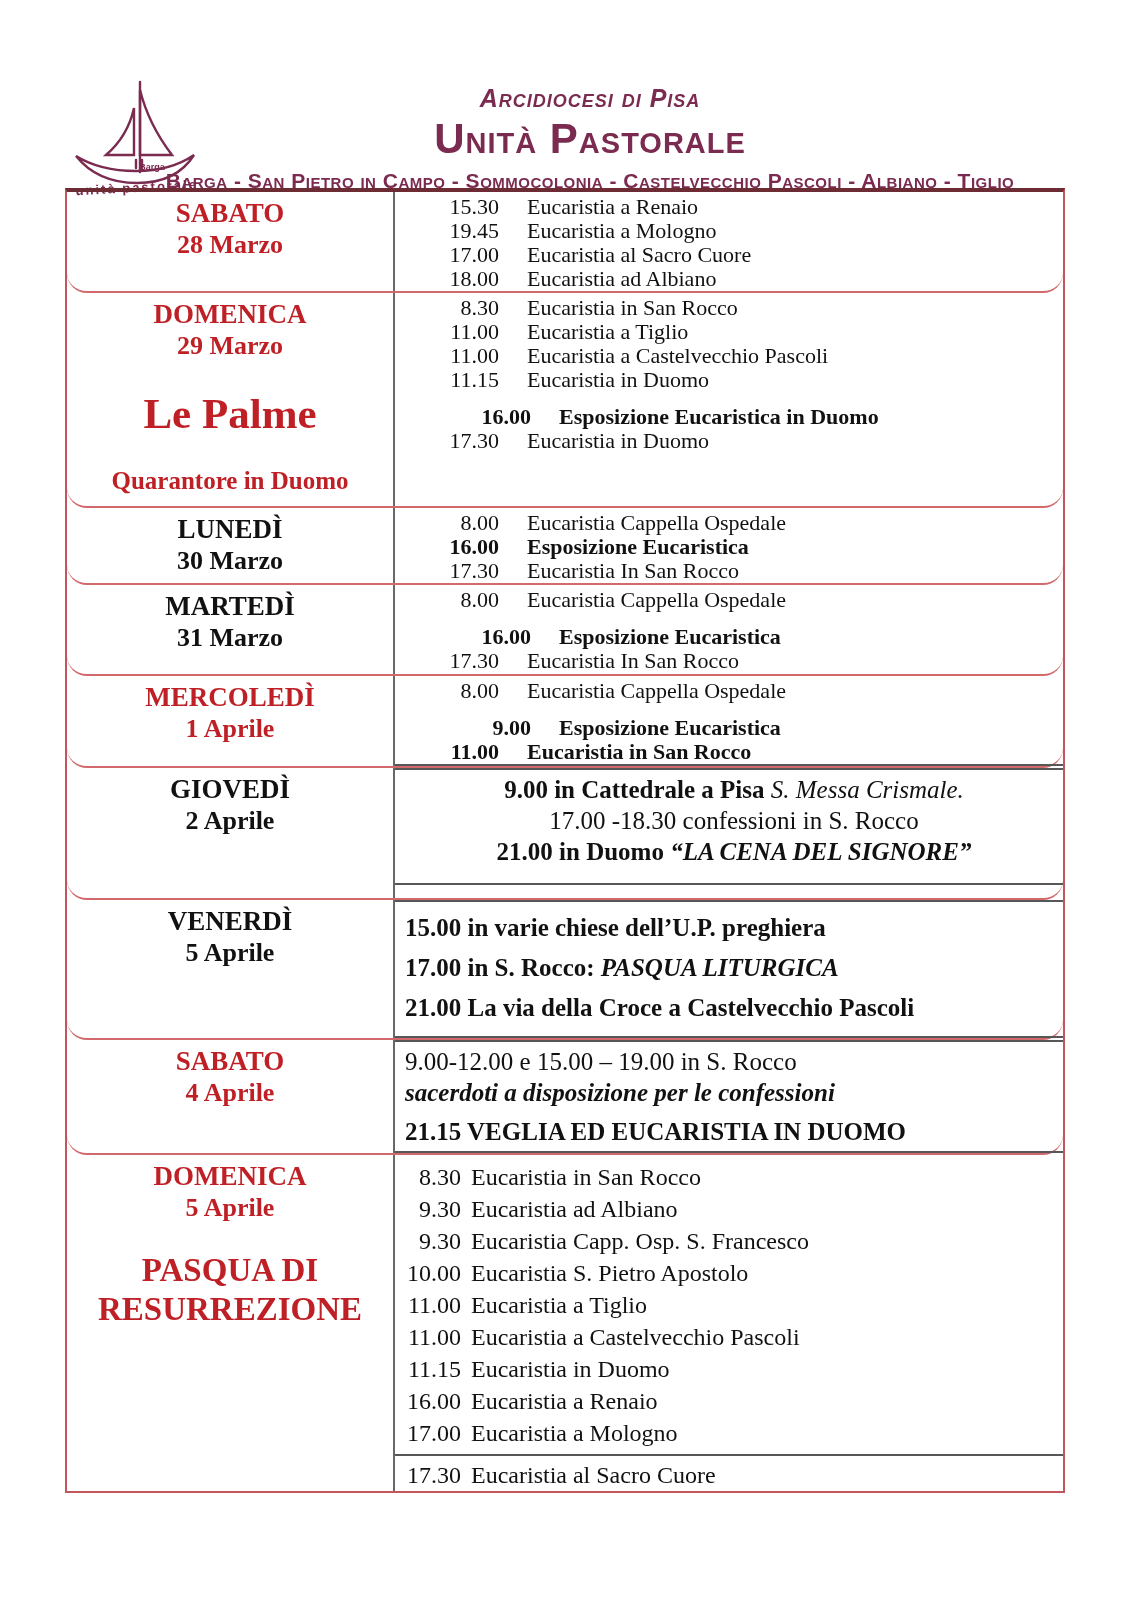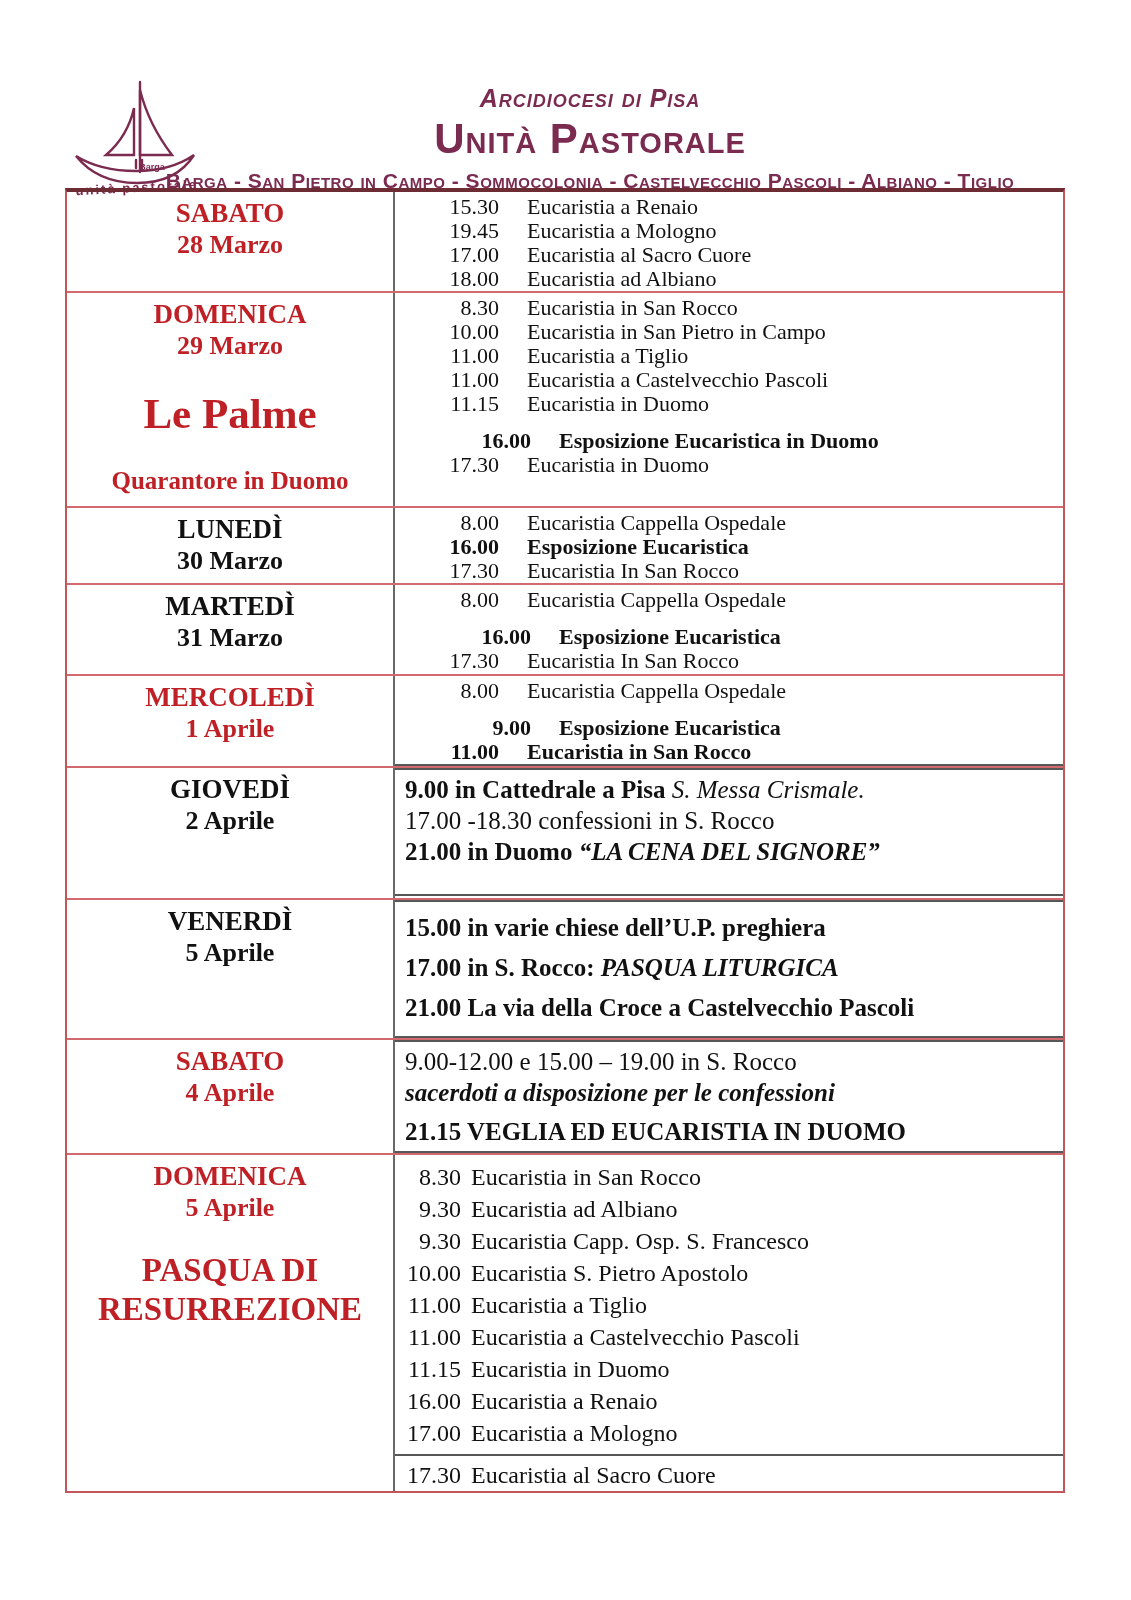--- a/index.html
+++ b/index.html
@@ -13,21 +13,21 @@
       font-variant:small-caps;font-size:25px;color:#7b2a50;letter-spacing:1px;}
   .h2{font-family:"Liberation Sans", sans-serif;font-weight:bold;font-variant:small-caps;
       font-size:42px;color:#7b2a50;letter-spacing:1px;margin-top:2px;}
   .h3{font-family:"Liberation Sans", sans-serif;font-weight:bold;font-variant:small-caps;
       font-size:21px;color:#7b2a50;letter-spacing:0.5px;margin-top:6px;}
 
   
   .table{position:absolute;left:65px;top:188px;width:1000px;
          border-top:4px solid #6d2c34;border-left:2px solid #c2565c;border-right:2px solid #c2565c;
          border-bottom:2px solid #c2565c;box-sizing:border-box;}
-  .row{display:flex;border-bottom:2px solid #d2696d;}
+  .row{display:flex;border-bottom:2px solid #d2696d;border-radius:20px;}
   .r1{min-height:97px}.r2{min-height:213px}.r3{min-height:75px}.r4{min-height:89px}
   .r5{min-height:84px}.r6{min-height:130px}.r7{min-height:99px}.r8{min-height:112px}
   .r9{min-height:334px;border-bottom:none}
 
   .cell-day{width:328px;min-width:328px;box-sizing:border-box;border-right:2px solid #686868;
             text-align:center;padding-top:5px;}
   .day{font-size:27px;font-weight:bold;line-height:1.2;}
   .date{font-size:26px;font-weight:bold;line-height:1.25;}
   .red{color:#bf2026}.dark{color:#111}
   .feast{color:#bf2026;font-weight:bold;font-size:43px;margin-top:27px;line-height:1.1;}
@@ -39,21 +39,21 @@
   .time{display:inline-block;width:104px;text-align:right;}
   .etext{padding-left:28px;}
   .evline.b{font-weight:bold;}
   .evline.gap{margin-top:13px;margin-left:32px;}
 
   .r5 .cell-events{border-bottom:2px solid #575757;}
 
   .r6 .cell-events,.r7 .cell-events,.r8 .cell-events{padding:0;}
   .boxed{border-top:2px solid #575757;border-bottom:2px solid #575757;box-sizing:border-box;
          padding:4px 0 4px 10px;}
-  .r6 .boxed{padding-bottom:27px;}
+  .r6 .boxed{padding-bottom:16px;text-align:center;}
   .r7 .boxed{min-height:99px;padding-top:7px;}
   .r8 .boxed{min-height:108px;padding-top:4px;}
   .pline{font-size:25px;line-height:31px;white-space:nowrap;}
   .r7 .pline{margin:3px 0 9px;}
   .r8 .pline.gap{margin-top:8px;}
   .b{font-weight:bold}.i{font-style:italic}
 
   .r9 .cell-events{padding-top:6px;font-size:24px;}
   .r9 .evline{line-height:32px;padding-left:4px;}
   .r9 .time{width:62px;}
@@ -100,21 +100,20 @@
 
     <div class="row r2">
       <div class="cell-day">
         <div class="day red">DOMENICA</div>
         <div class="date red">29 Marzo</div>
         <div class="feast">Le Palme</div>
         <div class="feast-sub">Quarantore in Duomo</div>
       </div>
       <div class="cell-events">
           <div class="evline"><span class="time">8.30</span><span class="etext">Eucaristia in San Rocco</span></div>
-          <div class="evline"><span class="time">10.00</span><span class="etext">Eucaristia in San Pietro in Campo</span></div>
           <div class="evline"><span class="time">11.00</span><span class="etext">Eucaristia a Tiglio</span></div>
           <div class="evline"><span class="time">11.00</span><span class="etext">Eucaristia a Castelvecchio Pascoli</span></div>
           <div class="evline"><span class="time">11.15</span><span class="etext">Eucaristia in Duomo</span></div>
           <div class="evline b gap"><span class="time">16.00</span><span class="etext">Esposizione Eucaristica in Duomo</span></div>
           <div class="evline"><span class="time">17.30</span><span class="etext">Eucaristia in Duomo</span></div>
         </div>
     </div>
 
     <div class="row r3">
       <div class="cell-day">

